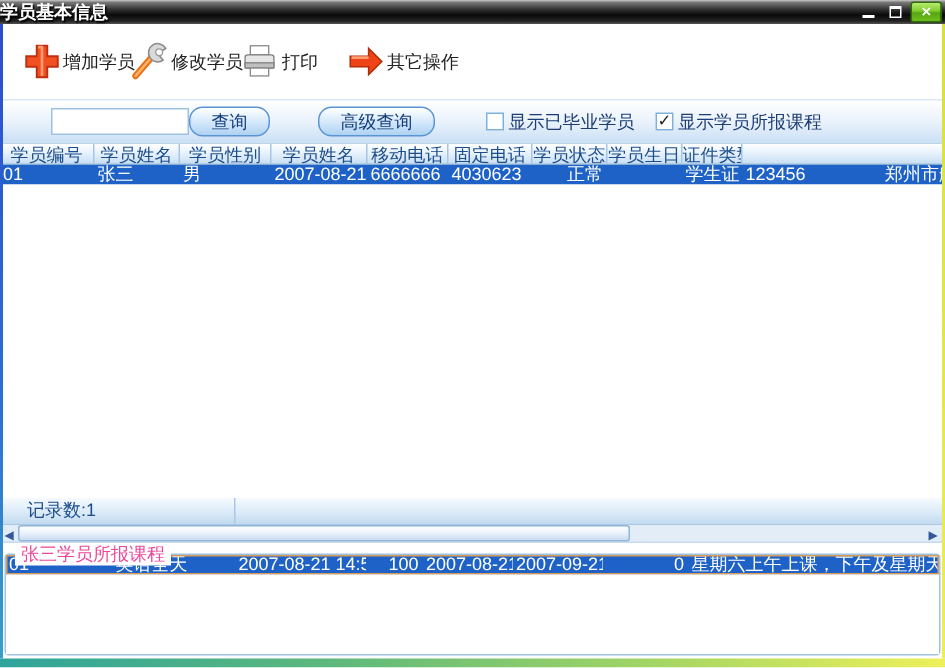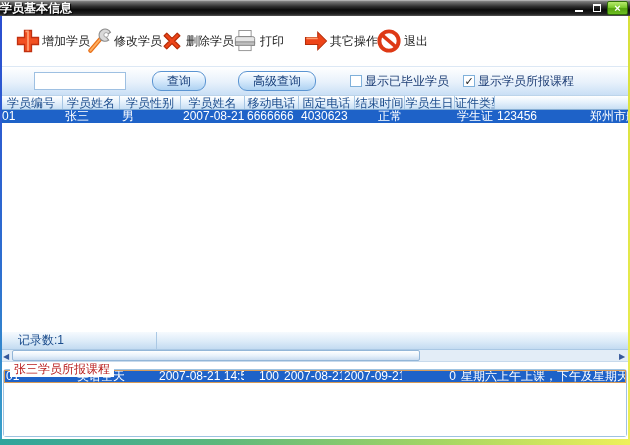--- a/index.html
+++ b/index.html
@@ -41,21 +41,21 @@
 
   
   .searchbar { flex:0 0 29px; display:flex; align-items:center;
     background:linear-gradient(180deg,#ffffff 0%,#e8f1fb 55%,#c9dff5 100%);
     border-top:1px solid #dce8f5; padding-left:34px; }
   .search-label { color:#1b3c74; margin-right:4px; white-space:nowrap; }
   .search-input { width:92px; height:18px; border:1px solid #9ec0e2; background:#fff;
     font-size:12px; padding:0 2px; }
   .btn { height:20px; border:1px solid #5a94d2; border-radius:9px; color:#143c78;
     background:linear-gradient(180deg,#ffffff 0%,#d6e9fb 50%,#aed2f2 100%);
-    font-size:12px; padding:0 14px; margin-left:26px; cursor:pointer; white-space:nowrap; }
+    font-size:12px; padding:0 14px; cursor:pointer; white-space:nowrap; }
   .btn.adv { margin-left:32px; }
   .checkbox-group { display:flex; align-items:center; margin-left:34px; gap:14px; }
   .checkbox { display:flex; align-items:center; gap:3px; cursor:pointer; }
   .cb-box { width:12px; height:12px; border:1px solid #7fb0da; background:#fff;
     font-size:11px; line-height:11px; text-align:center; color:#222; font-weight:bold; }
   .cb-label { color:#1b3c74; white-space:nowrap; }
 
   
   .grid-header { display:flex; height:15px; flex:0 0 15px;
     background:linear-gradient(180deg,#ffffff 0%,#e7f2fc 45%,#c8dff4 100%);
@@ -79,21 +79,21 @@
     justify-content:center; color:#35589a; font-size:8px; cursor:pointer; }
   .hs-arrow.left { left:0; } .hs-arrow.right { right:2px; }
   .hs-thumb { position:absolute; left:12px; top:0; width:408px; height:11px; cursor:pointer;
     background:linear-gradient(180deg,#ffffff 0%,#e9f2fb 50%,#cadcf0 100%);
     border:1px solid #93b6d8; border-radius:2px; }
 
   
   .groupbox { flex:1 1 auto; margin:0 3px 2px 3px; position:relative; display:flex;
     flex-direction:column; background:#fff; border:1px solid #9ec3e2; border-radius:3px; margin-top:7px; }
   .group-title { position:absolute; top:-8px; left:6px; background:#fff; padding:0 4px;
-    color:#b91c1c; font-size:12px; line-height:15px; white-space:nowrap; }
+    color:#ec4899; font-size:12px; line-height:15px; white-space:nowrap; }
   .groupbox .grid-header { border-radius:2px 2px 0 0; margin-top:6px; border-top:none; height:16px; flex-basis:16px; }
   .row-outline { outline:1px solid #d79b57; outline-offset:-1px; }
 </style>
 </head>
 <body>
 
 <div class="window">
   <div class="edge-left"></div>
   <div class="edge-right"></div>
 
@@ -127,53 +127,36 @@
             <path d="M5 27 L17 13" stroke="#ffb061" stroke-width="2" stroke-linecap="round"></path>
             <path d="M28 6 a7 7 0 1 0 -2 9 l-4 -5 z" fill="#d9d9d9" stroke="#8a8a8a" stroke-width="1.2"></path>
             <circle cx="23" cy="9" r="2.6" fill="#fff" stroke="#9a9a9a"></circle>
           </svg>
       </span>
       <span class="tlabel">修改学员</span>
     </div>
     <div class="tool-btn">
       <span class="ticon">
         <svg width="28" height="28" viewBox="0 0 32 32">
-            <path d="M7 10 L10 7 L16 13 L22 7 L25 10 L19 16 L25 22 L22 25 L16 19 L10 25 L7 22 L13 16 z" fill="#ee4418" stroke="#b52d08" stroke-width="1.4" stroke-linejoin="round"></path>
-          </svg>
-      </span>
-      <span class="tlabel">删除学员</span>
-    </div>
-    <div class="tool-btn">
-      <span class="ticon">
-        <svg width="28" height="28" viewBox="0 0 32 32">
             <rect x="9" y="4" width="14" height="7" fill="#fff" stroke="#8a8a8a"></rect>
             <rect x="5" y="11" width="22" height="10" rx="2" fill="#e6e6e6" stroke="#7f7f7f"></rect>
             <rect x="5" y="17" width="22" height="4" fill="#bfbfbf" stroke="#7f7f7f"></rect>
             <rect x="9" y="21" width="14" height="6" fill="#fff" stroke="#8a8a8a"></rect>
           </svg>
       </span>
       <span class="tlabel">打印</span>
     </div>
     <div class="tool-btn">
       <span class="ticon">
         <svg width="28" height="28" viewBox="0 0 32 32">
             <path d="M4 12 h14 v-6 l10 10 -10 10 v-6 H4 z" fill="#ee4418" stroke="#b52d08" stroke-width="1.2"></path>
             <path d="M5 13 h13" stroke="#ff9d70" stroke-width="2"></path>
           </svg>
       </span>
       <span class="tlabel">其它操作</span>
-    </div>
-    <div class="tool-btn">
-      <span class="ticon">
-        <svg width="28" height="28" viewBox="0 0 32 32">
-            <circle cx="16" cy="16" r="11" fill="#fff" stroke="#de3915" stroke-width="4.5"></circle>
-            <path d="M8.5 9.5 L23.5 22.5" stroke="#de3915" stroke-width="4"></path>
-          </svg>
-      </span>
-      <span class="tlabel">退出</span>
     </div>
   </div>
 
   <div class="searchbar">
     <input class="search-input" value="" style="">
     <button class="btn">查询</button>
     <button class="btn adv">高级查询</button>
     <span class="checkbox-group">
       <span class="checkbox">
         <span class="cb-box"></span>
@@ -186,21 +169,21 @@
     </span>
   </div>
 
   <div class="grid-header">
     <div class="gh-cell" style="width:63px">学员编号</div>
     <div class="gh-cell" style="width:57px">学员姓名</div>
     <div class="gh-cell" style="width:61px">学员性别</div>
     <div class="gh-cell" style="width:64px">学员姓名</div>
     <div class="gh-cell" style="width:54px">移动电话</div>
     <div class="gh-cell" style="width:56px">固定电话</div>
-    <div class="gh-cell" style="width:50px">结束时间</div>
+    <div class="gh-cell" style="width:50px">学员状态</div>
     <div class="gh-cell" style="width:50px">学员生日</div>
     <div class="gh-cell" style="width:40px">证件类型</div>
     <div class="gh-cell" style="flex:1 1 auto"></div>
   </div>
   <div class="grid-row">
     <div class="gr-cell" style="width:63px">01</div>
     <div class="gr-cell" style="width:57px">张三</div>
     <div class="gr-cell" style="width:61px">男</div>
     <div class="gr-cell" style="width:64px">2007-08-21</div>
     <div class="gr-cell" style="width:54px">6666666</div>

